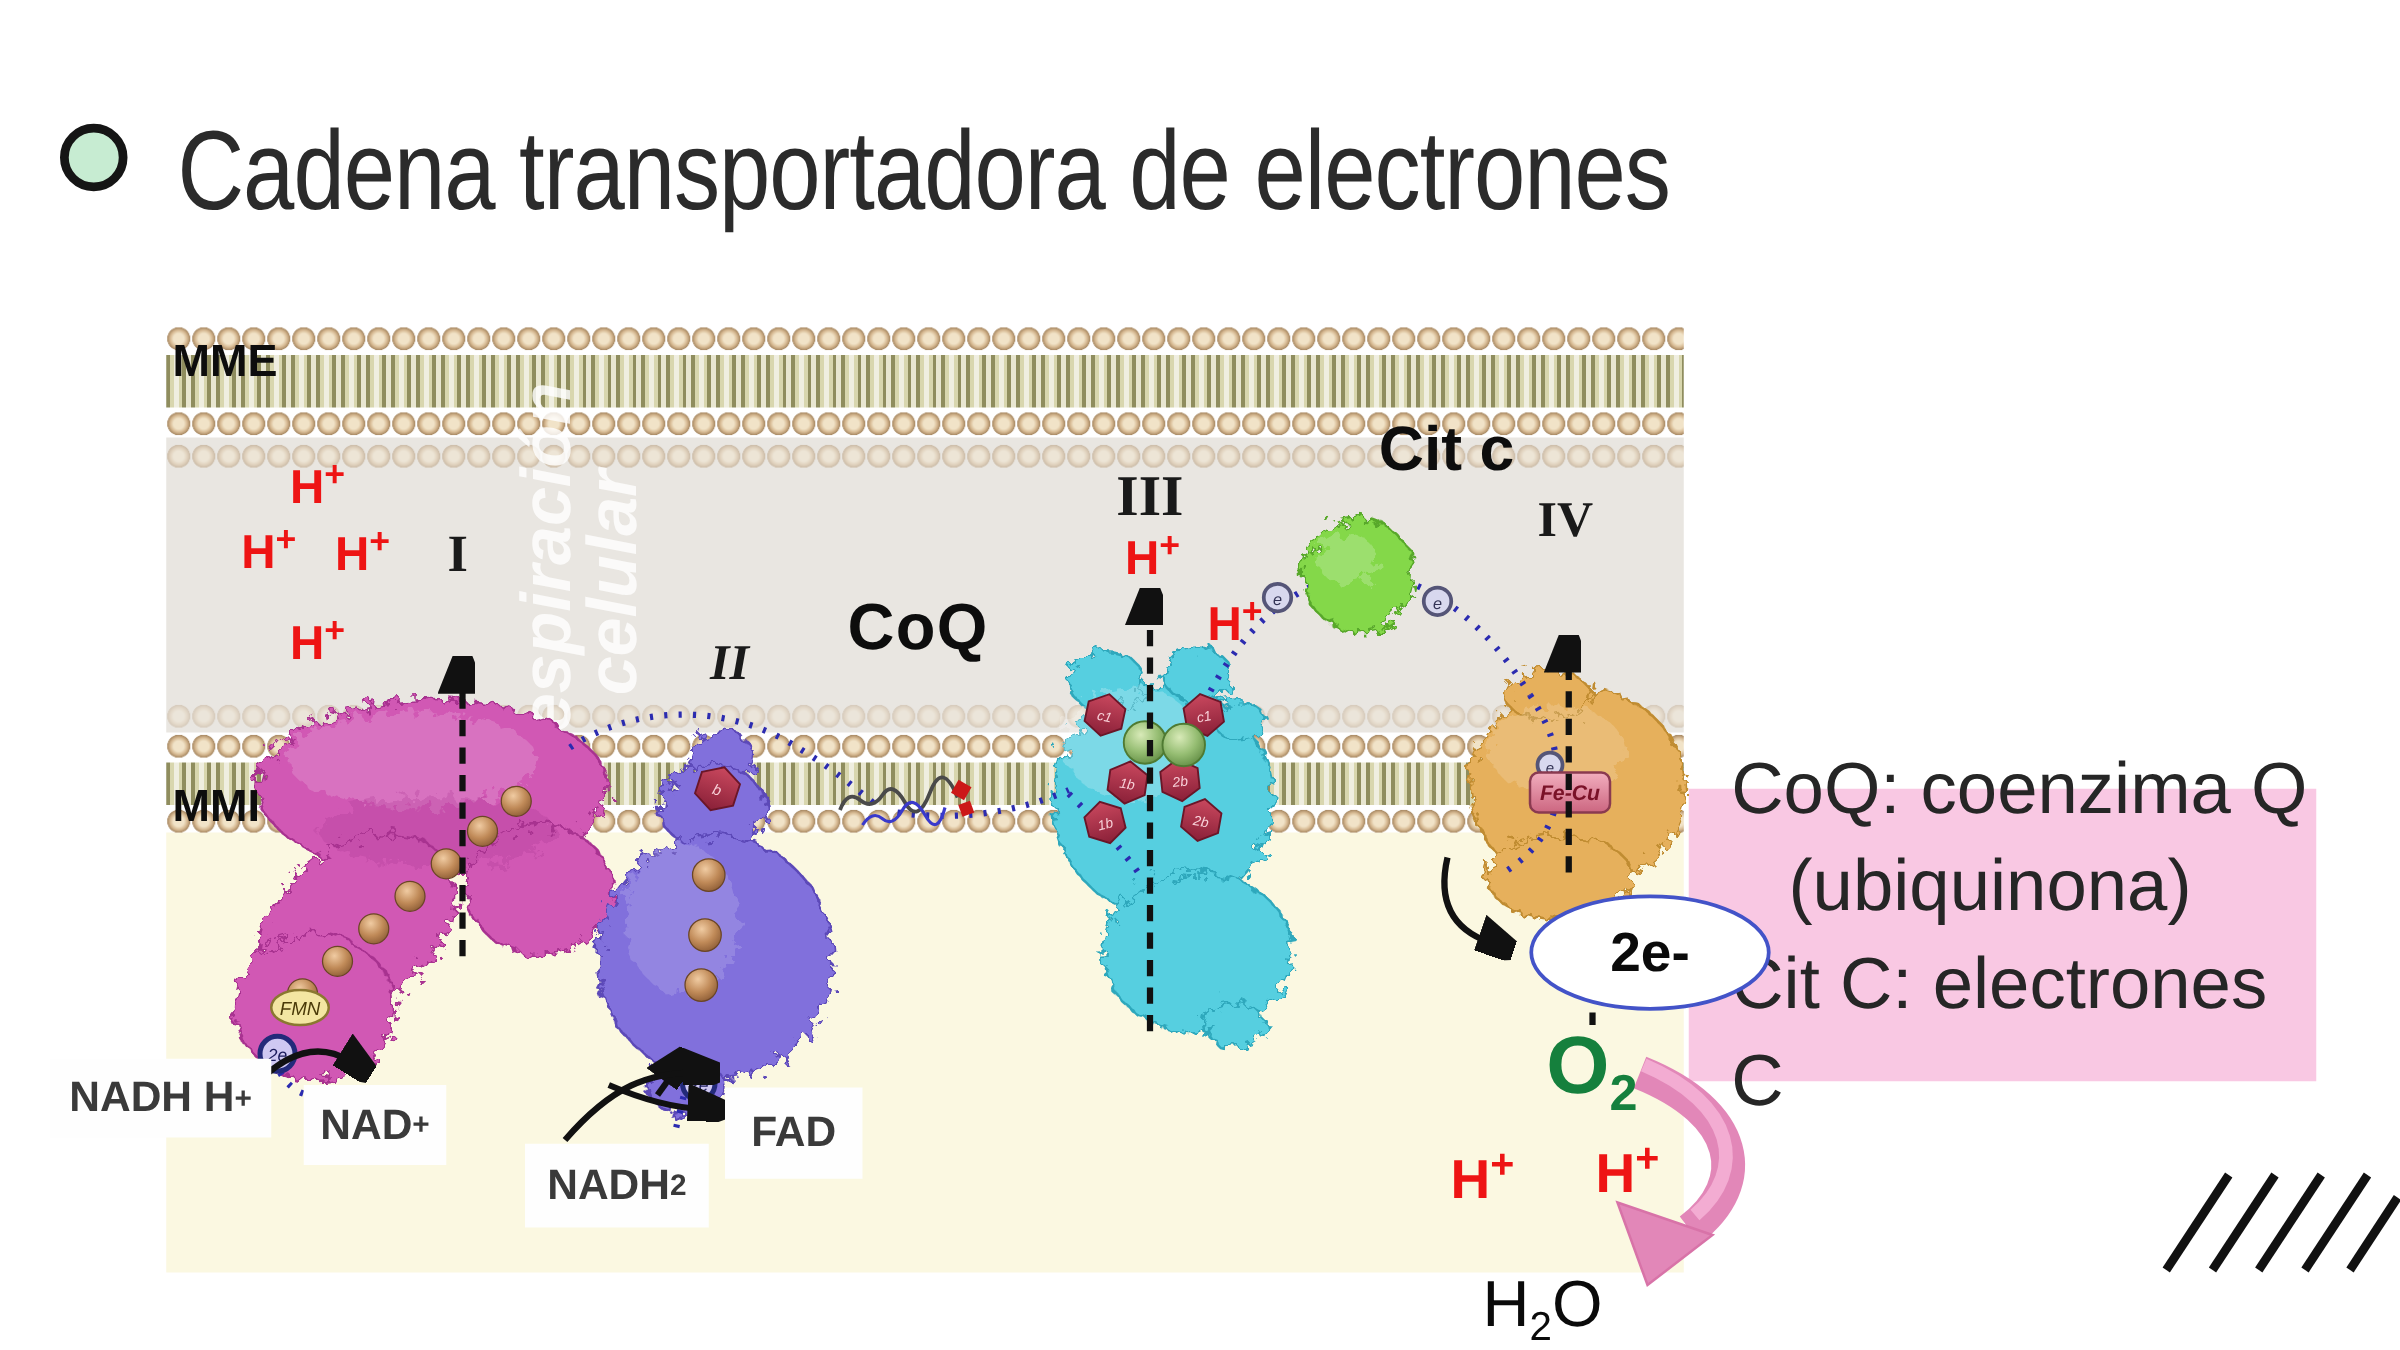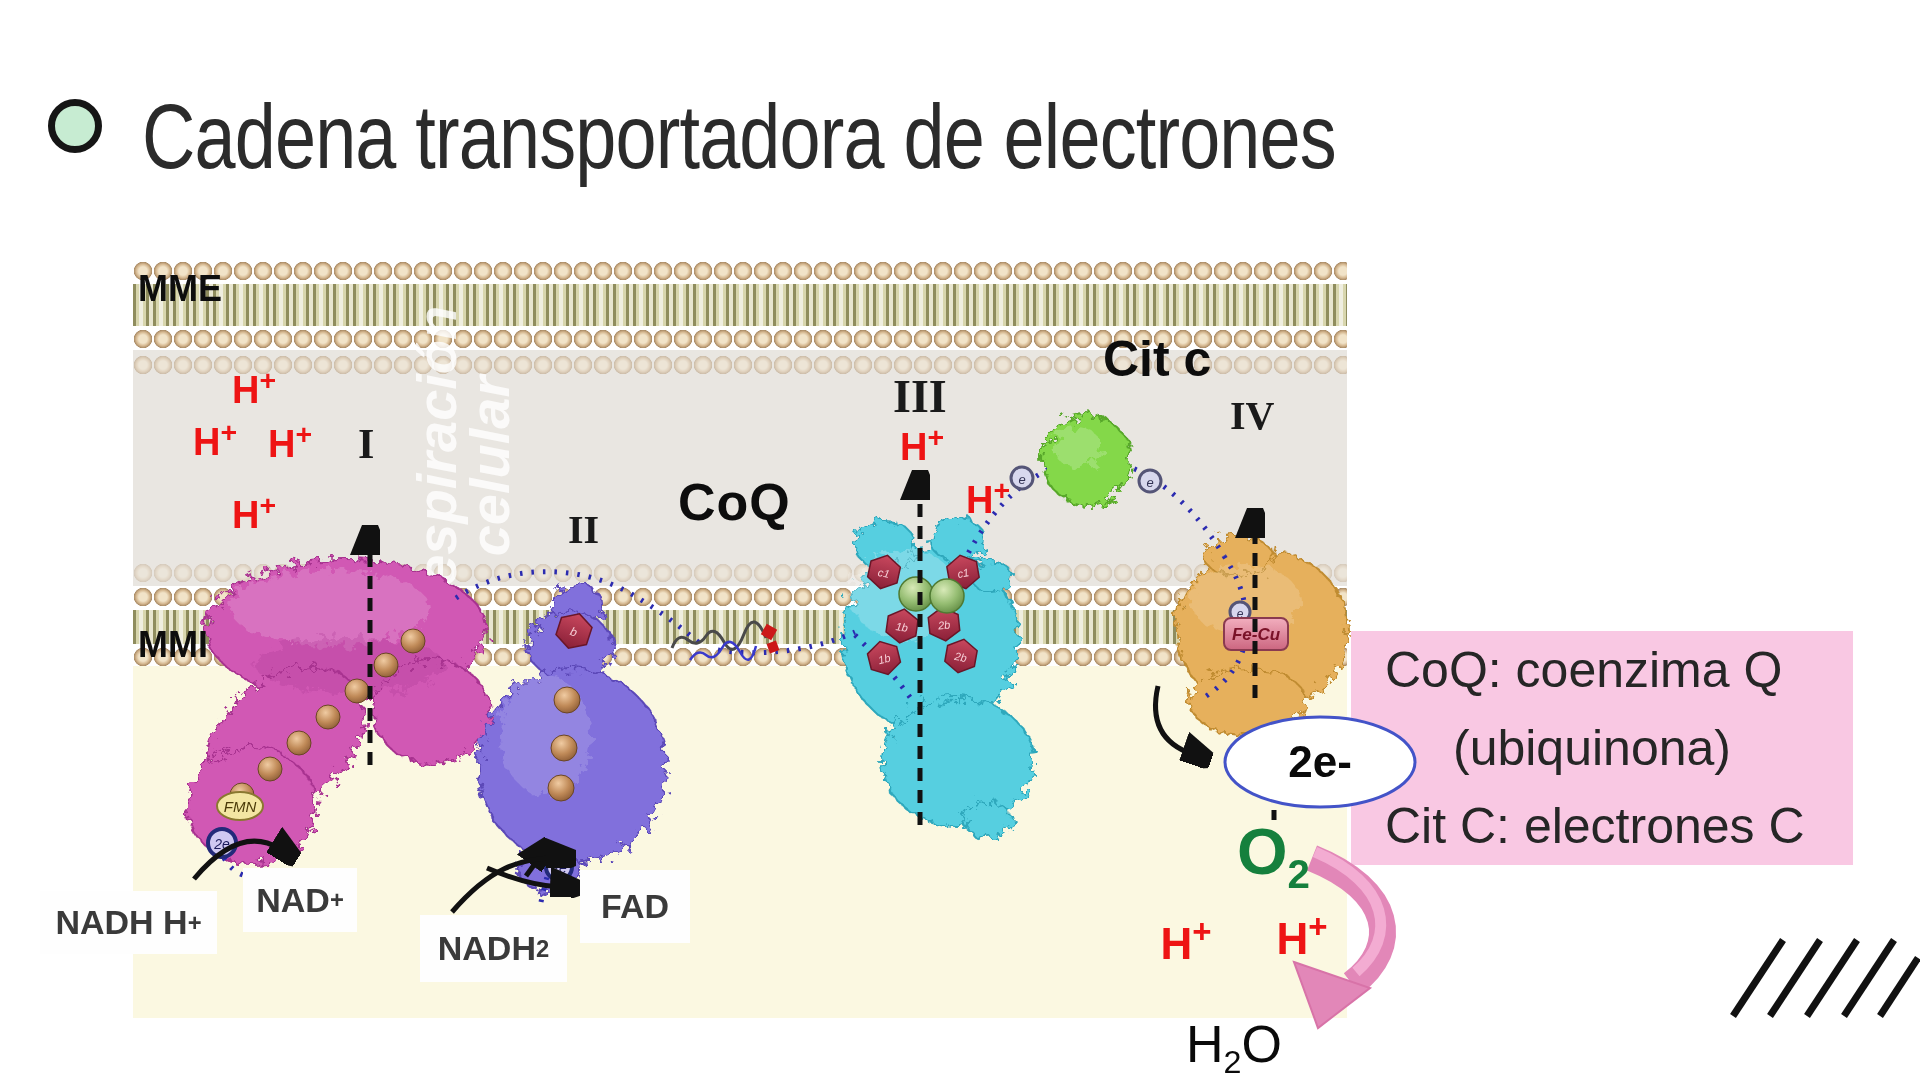--- a/index.html
+++ b/index.html
@@ -30,48 +30,48 @@
   #watermark{left:292px;top:408px;width:352px;height:116px;transform:rotate(-90deg);
      font-size:56px;font-weight:bold;font-style:italic;color:#ffffff;opacity:.82;
      line-height:.95;text-align:center;}
 
   
   .lab{position:absolute;color:#0d0d0d;}
   #mme{left:138px;top:268px;font-size:36px;font-weight:800;}
   #mmi{left:138px;top:624px;font-size:36px;font-weight:800;text-align:right;}
   .roman{font-family:"Liberation Serif",serif;font-weight:700;color:#1a1a1a;}
   #rn1{left:358px;top:420px;font-size:42px;}
-  #rn2{left:568px;top:506px;font-size:40px;}
+  #rn2{left:568px;top:506px;font-size:40px;font-style:italic;}
   #rn3{left:893px;top:370px;font-size:46px;}
   #rn4{left:1230px;top:392px;font-size:40px;}
   #coq{left:678px;top:472px;font-size:52px;font-weight:800;letter-spacing:1px;}
   #citc{left:1103px;top:330px;font-size:50px;font-weight:800;text-align:right;}
 
   .hp{position:absolute;color:var(--red-ion);font-weight:800;font-size:38px;
       transform:translate(-50%,-50%);white-space:nowrap;}
   .hp sup{font-size:.75em;}
   .hp-lg{font-size:44px;}
 
   .chem{position:absolute;background:#fefefe;color:var(--gray-ink);font-weight:700;font-size:34px;
         display:flex;align-items:center;justify-content:center;white-space:nowrap;}
   .chem sup{font-size:.7em;}
   .chem sub{font-size:.7em;}
-  #nadh-box{left:40px;top:891px;width:177px;height:63px;}
+  #nadh-box{left:40px;top:847px;width:177px;height:63px;}
   #nad-box{left:243px;top:868px;width:114px;height:64px;}
   #fadh-box{left:420px;top:915px;width:147px;height:67px;}
   #fad-box{left:580px;top:870px;width:110px;height:73px;}
 
   #o2{left:1237px;top:814px;font-size:65px;font-weight:800;color:#15803d;}
   #o2 sub{font-size:.62em;}
   #h2o{left:1186px;top:1014px;font-size:52px;font-weight:400;color:#0a0a0a;}
   #h2o sub{font-size:.62em;}
 
   
   #legend{left:1351px;top:631px;width:502px;height:234px;background:var(--pink-box);
-      color:#262626;font-size:50px;font-weight:400;box-sizing:border-box;
+      color:#262626;font-size:58px;font-weight:400;box-sizing:border-box;
       display:flex;flex-direction:column;justify-content:center;padding-left:34px;line-height:78px;}
   #legend .center{text-align:center;padding-right:54px;}
 
   svg{position:absolute;left:0;top:0;}
   svg text{font-family:"Liberation Sans",sans-serif;}
 </style>
 </head>
 <body>
 
 <div class="slide">

